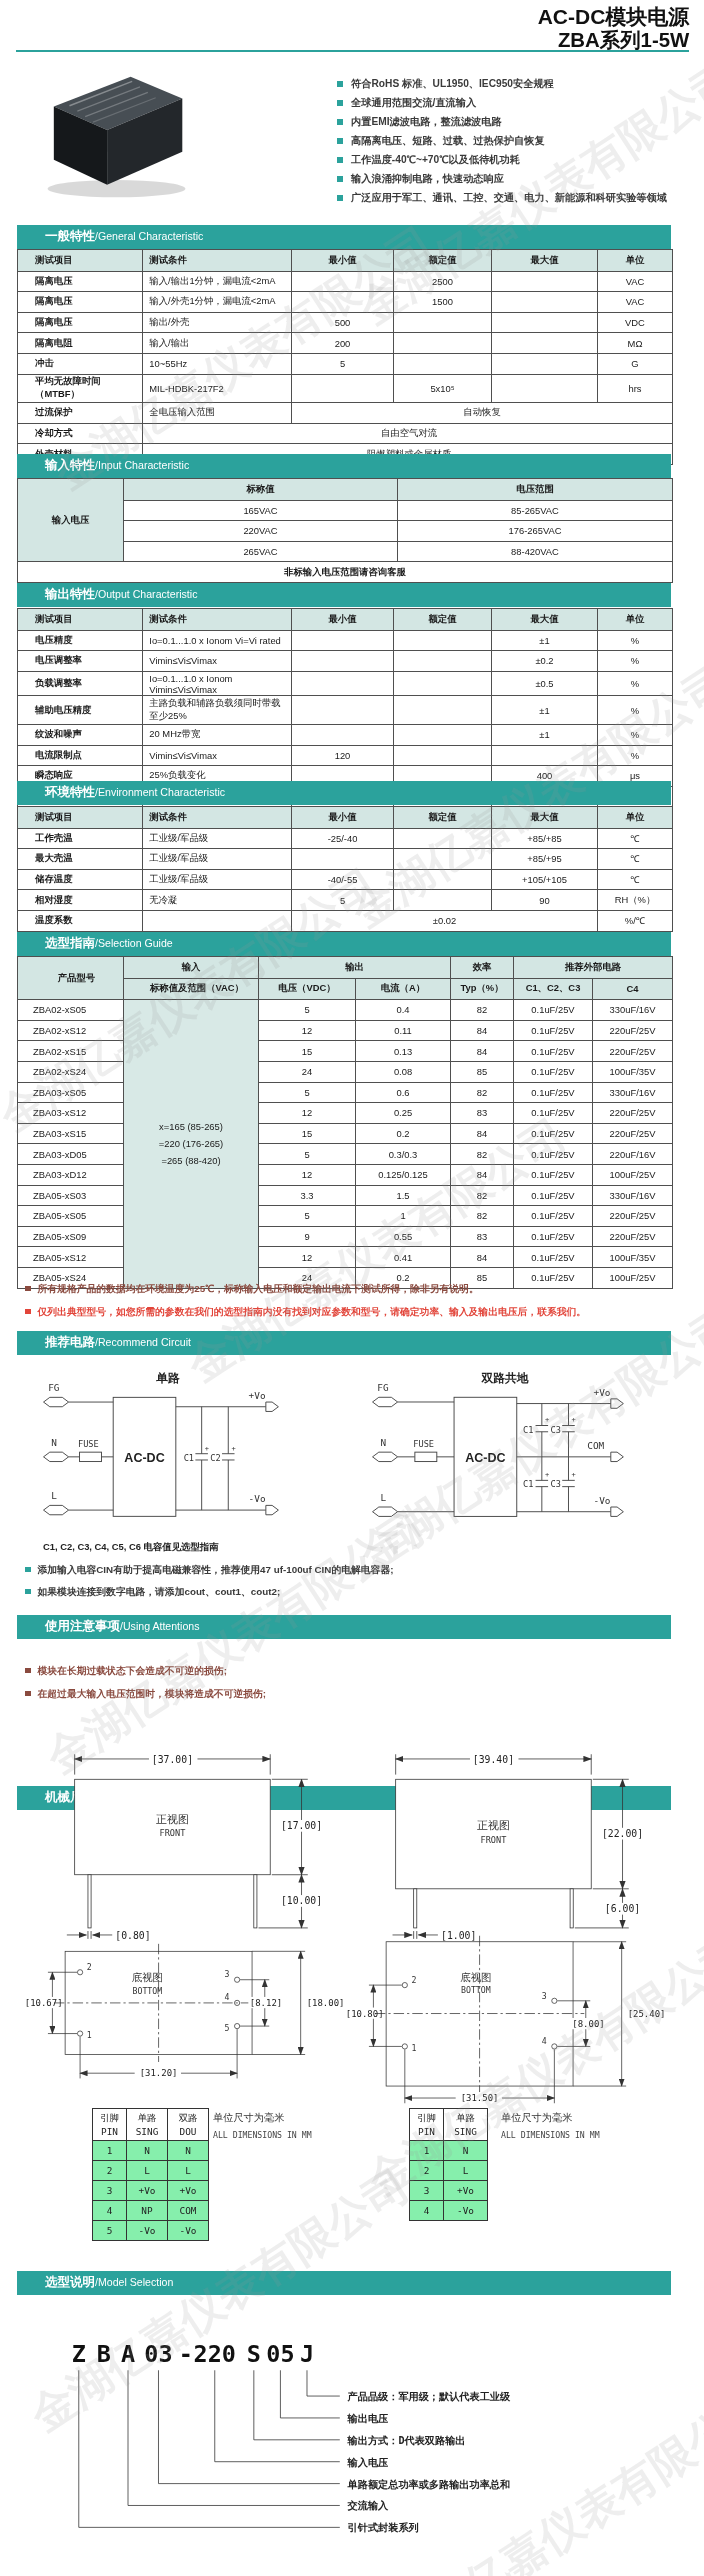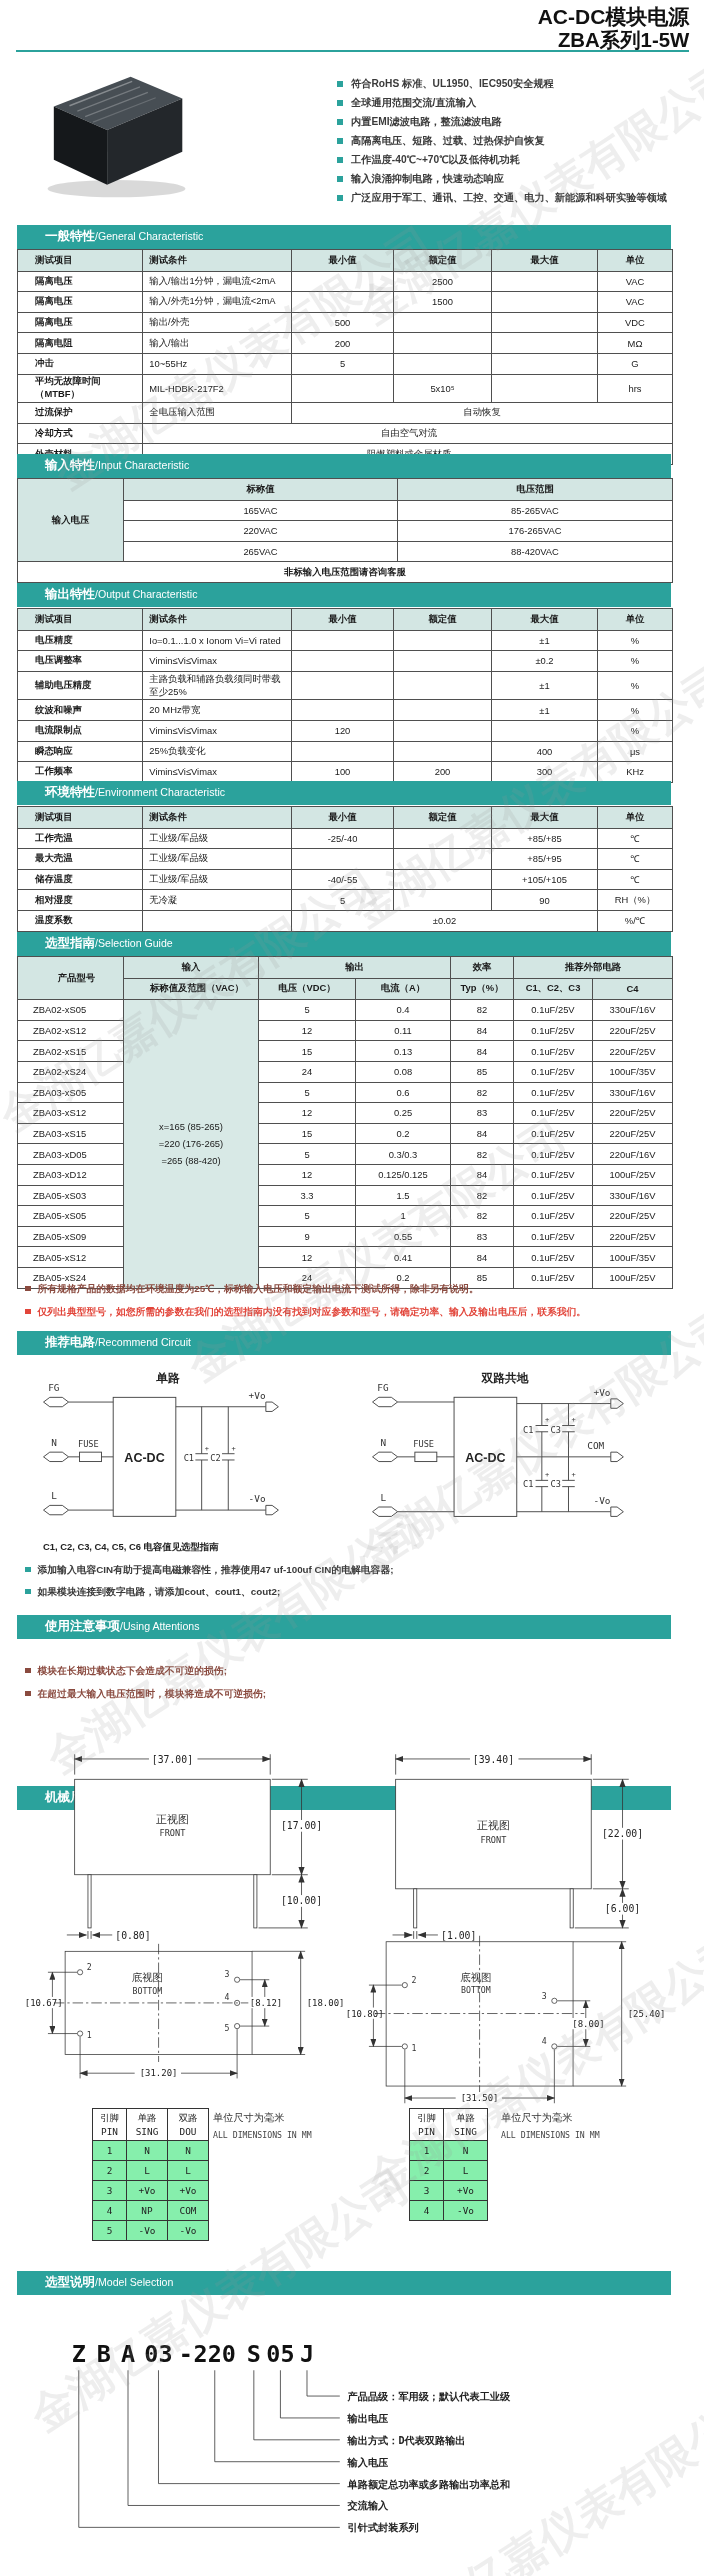--- a/index.html
+++ b/index.html
@@ -252,20 +252,28 @@
         </tr>
         <tr>
           <td>电压调整率</td>
           <td>Vimin≤Vi≤Vimax</td>
           <td></td>
           <td></td>
           <td>±0.2</td>
           <td>%</td>
         </tr>
         <tr>
+          <td>负载调整率</td>
+          <td>Io=0.1...1.0 x Ionom Vimin≤Vi≤Vimax</td>
+          <td></td>
+          <td></td>
+          <td>±0.5</td>
+          <td>%</td>
+        </tr>
+        <tr>
           <td>辅助电压精度</td>
           <td>主路负载和辅路负载须同时带载至少25%</td>
           <td></td>
           <td></td>
           <td>±1</td>
           <td>%</td>
         </tr>
         <tr>
           <td>纹波和噪声</td>
           <td>20 MHz带宽</td>

